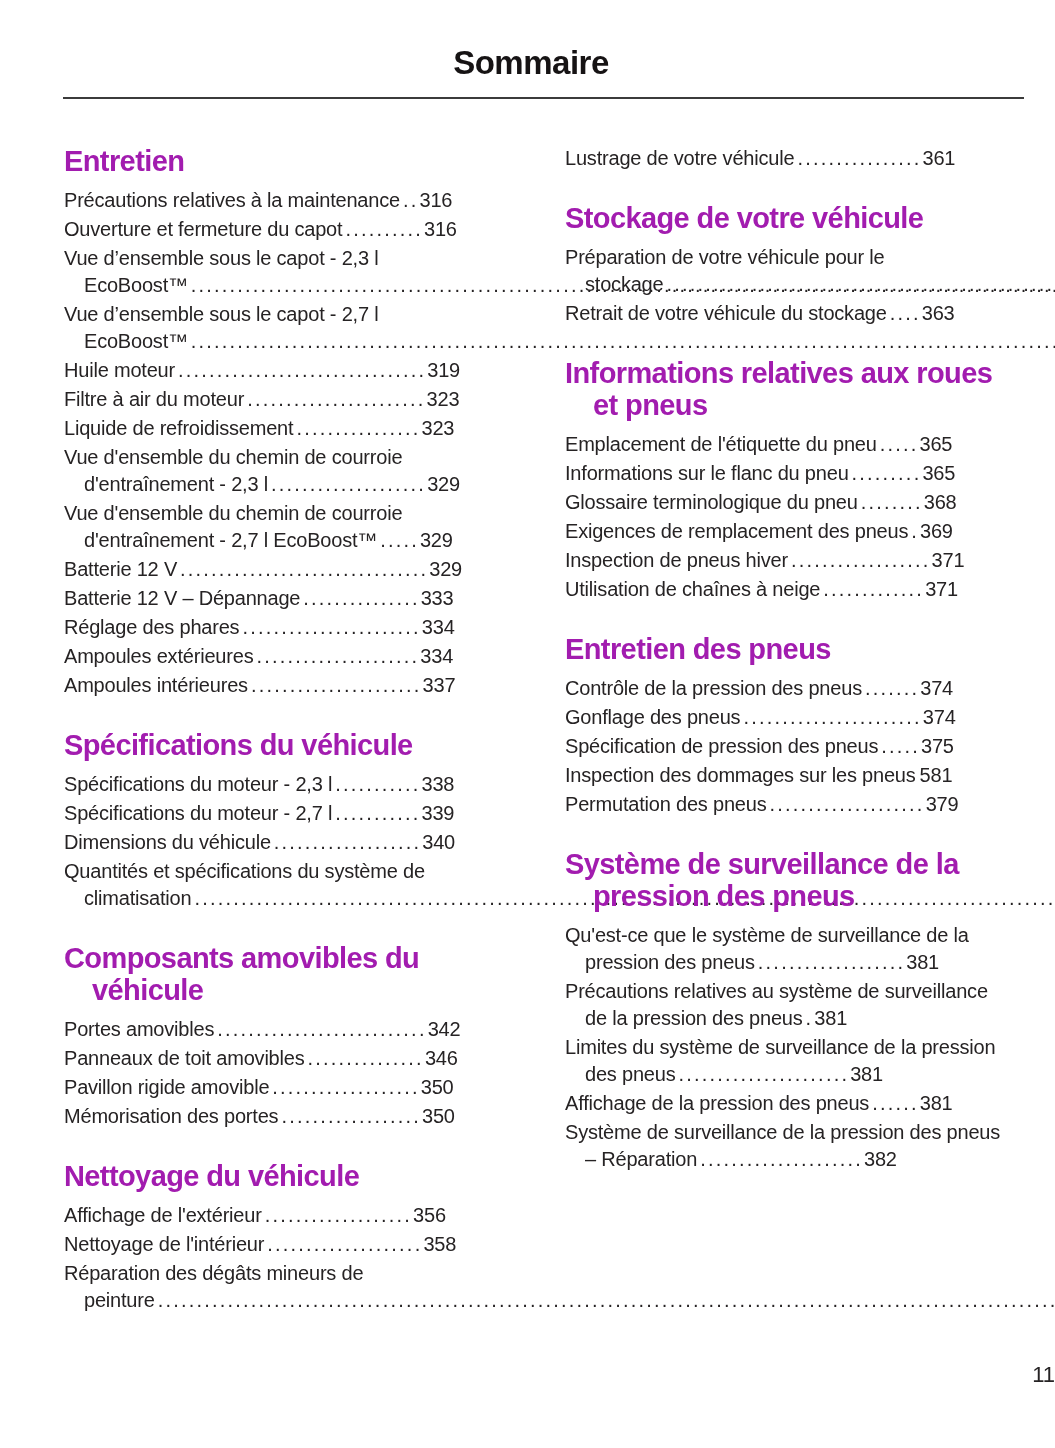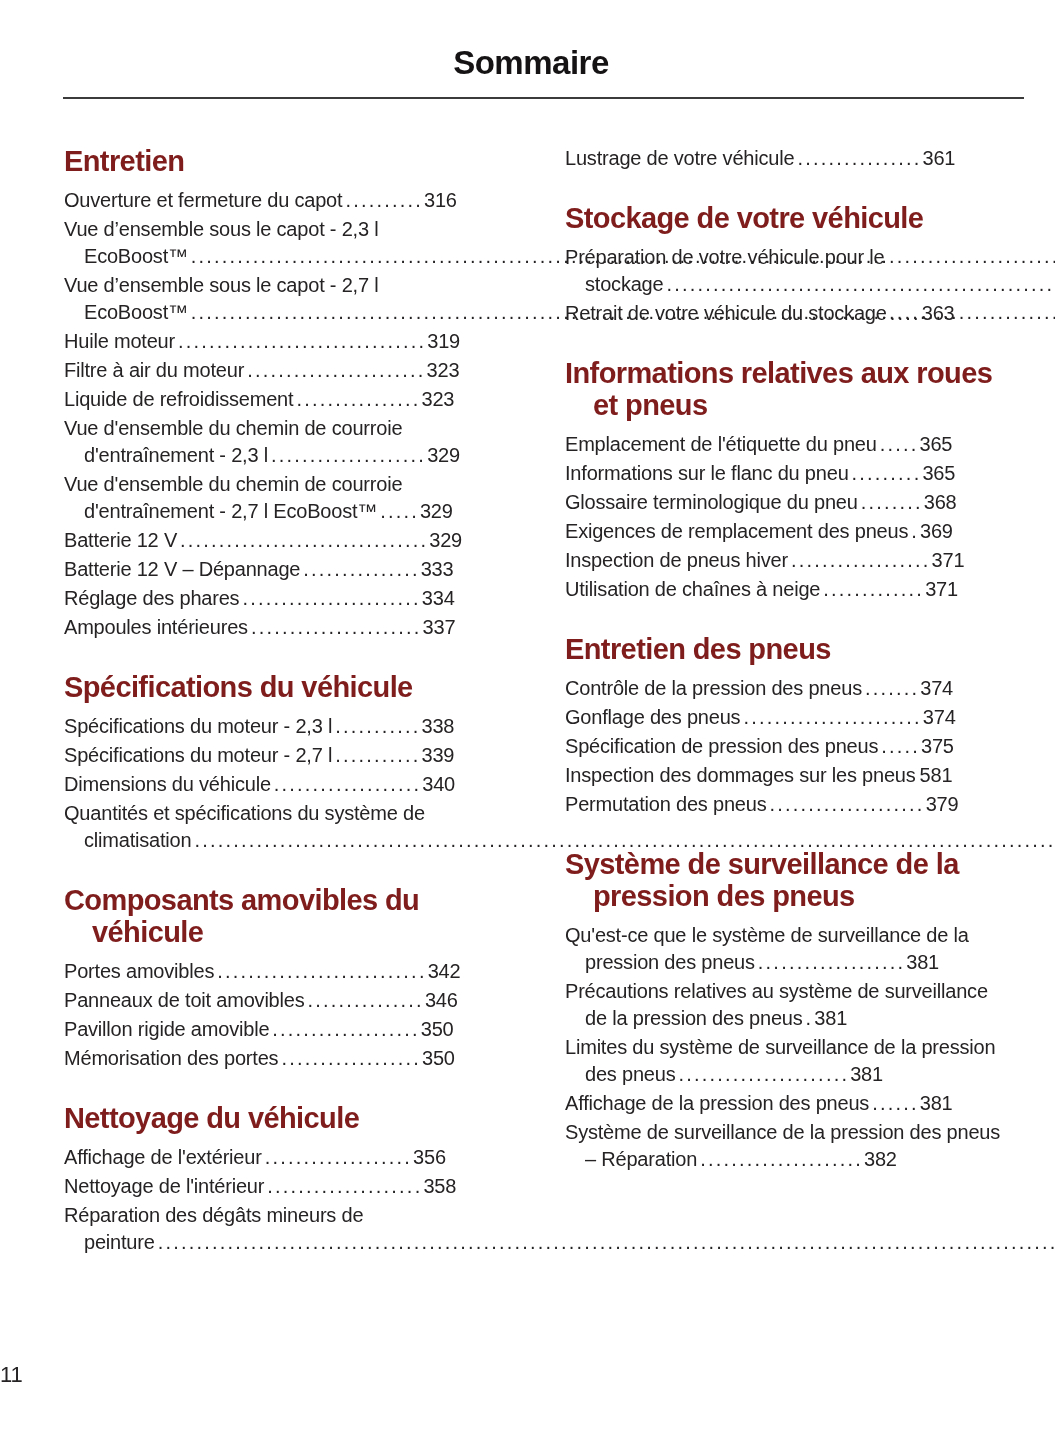--- a/index.html
+++ b/index.html
@@ -29,21 +29,21 @@
     display: flex;
     gap: 52px;
     margin: 46px 41px 0 64px;
   }
   .col { flex: 1 1 0; min-width: 0; }
   .sec-heading {
     font-size: 29px;
     line-height: 32px;
     font-weight: 800;
     letter-spacing: -0.6px;
-    color: #7f1d1d;
+    color: #a21caf;
     margin: 30px 0 10px 0;
     padding-left: 28px;
     text-indent: -28px;
   }
   .col .sec-heading:first-child { margin-top: 0; }
   .toc-entry {
     margin: 0 0 2px 0;
     font-size: 20px;
     line-height: 27px;
     letter-spacing: -0.2px;
@@ -52,45 +52,47 @@
   }
   .toc-entry .dots {
     letter-spacing: 2.2px;
     margin-left: 3px;
   }
   .toc-entry .pg { margin-left: 1px; }
   .page-footer {
     position: absolute;
     left: 0; right: 0;
     top: 1362px;
-    text-align: left;
+    text-align: right;
     font-size: 22px;
     color: #262324;
   }
 </style>
 </head>
 <body>
 
 <h1 class="doc-title">Sommaire</h1>
 <div class="rule"></div>
 
 <div class="toc">
   <div class="col">
       <h2 class="sec-heading">Entretien</h2>
+      <p class="toc-entry"><span class="t">Précautions relatives à la maintenance</span><span class="dots">..</span><span class="pg">316</span></p>
       <p class="toc-entry"><span class="t">Ouverture et fermeture du capot</span><span class="dots">..........</span><span class="pg">316</span></p>
       <p class="toc-entry"><span class="t">Vue d’ensemble sous le capot - 2,3 l EcoBoost™</span><span class="dots">................................................................................................................................................................................................................................................................................................................................................................................................................</span></p>
       <p class="toc-entry"><span class="t">Vue d’ensemble sous le capot - 2,7 l EcoBoost™</span><span class="dots">................................................................................................................................................................................................................................................................................................................................................................................................................</span></p>
       <p class="toc-entry"><span class="t">Huile moteur</span><span class="dots">................................</span><span class="pg">319</span></p>
       <p class="toc-entry"><span class="t">Filtre à air du moteur</span><span class="dots">.......................</span><span class="pg">323</span></p>
       <p class="toc-entry"><span class="t">Liquide de refroidissement</span><span class="dots">................</span><span class="pg">323</span></p>
       <p class="toc-entry"><span class="t">Vue d'ensemble du chemin de courroie d'entraînement - 2,3 l</span><span class="dots">....................</span><span class="pg">329</span></p>
       <p class="toc-entry"><span class="t">Vue d'ensemble du chemin de courroie d'entraînement - 2,7 l EcoBoost™</span><span class="dots">.....</span><span class="pg">329</span></p>
       <p class="toc-entry"><span class="t">Batterie 12 V</span><span class="dots">................................</span><span class="pg">329</span></p>
       <p class="toc-entry"><span class="t">Batterie 12 V – Dépannage</span><span class="dots">...............</span><span class="pg">333</span></p>
       <p class="toc-entry"><span class="t">Réglage des phares</span><span class="dots">.......................</span><span class="pg">334</span></p>
+      <p class="toc-entry"><span class="t">Ampoules extérieures</span><span class="dots">.....................</span><span class="pg">334</span></p>
       <p class="toc-entry"><span class="t">Ampoules intérieures</span><span class="dots">......................</span><span class="pg">337</span></p>
       <h2 class="sec-heading">Spécifications du véhicule</h2>
       <p class="toc-entry"><span class="t">Spécifications du moteur - 2,3 l</span><span class="dots">...........</span><span class="pg">338</span></p>
       <p class="toc-entry"><span class="t">Spécifications du moteur - 2,7 l</span><span class="dots">...........</span><span class="pg">339</span></p>
       <p class="toc-entry"><span class="t">Dimensions du véhicule</span><span class="dots">...................</span><span class="pg">340</span></p>
       <p class="toc-entry"><span class="t">Quantités et spécifications du système de climatisation</span><span class="dots">................................................................................................................................................................................................................................................................................................................................................................................................................</span></p>
       <h2 class="sec-heading">Composants amovibles du véhicule</h2>
       <p class="toc-entry"><span class="t">Portes amovibles</span><span class="dots">...........................</span><span class="pg">342</span></p>
       <p class="toc-entry"><span class="t">Panneaux de toit amovibles</span><span class="dots">...............</span><span class="pg">346</span></p>
       <p class="toc-entry"><span class="t">Pavillon rigide amovible</span><span class="dots">...................</span><span class="pg">350</span></p>

